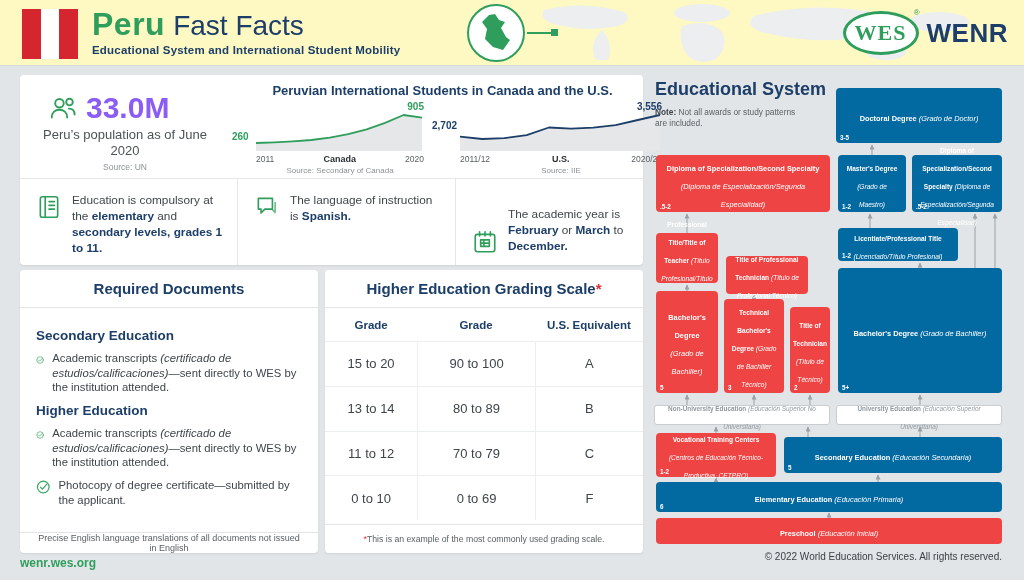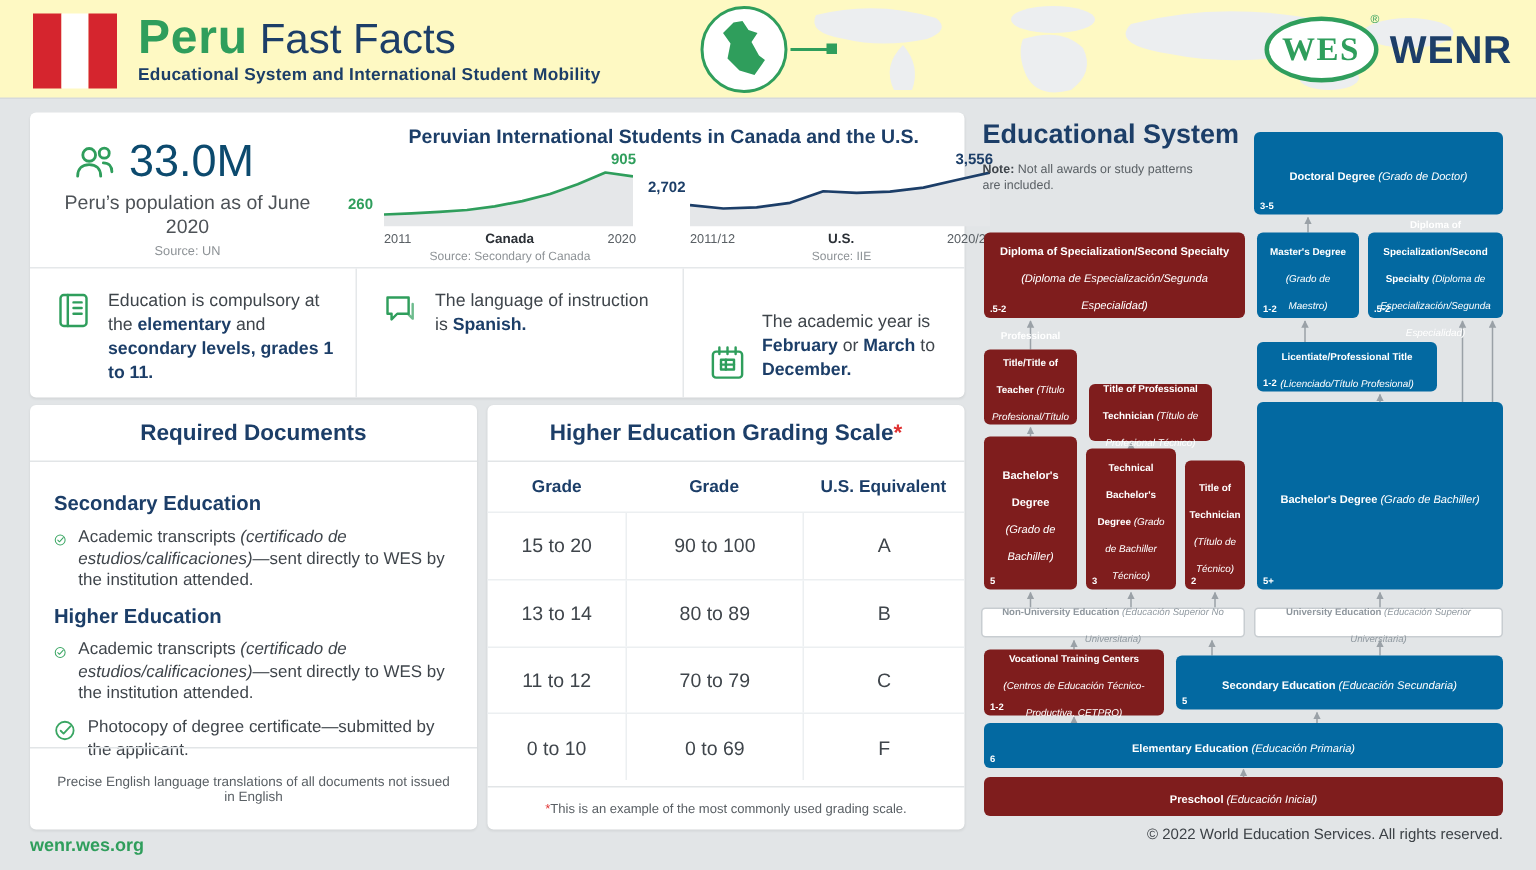--- a/index.html
+++ b/index.html
@@ -34,21 +34,21 @@
 
   
   .card { position:absolute; background:#ffffff; border-radius:4px; box-shadow:0 1px 2px rgba(0,0,0,0.08); }
   .card-top { left:20px; top:75px; width:623px; height:190px; }
   .card-docs { left:20px; top:270px; width:298px; height:283px; }
   .card-grade { left:325px; top:270px; width:318px; height:283px; }
 
   
   .stat { position:absolute; left:0; top:0; width:210px; height:103px; }
   .stat-row { position:absolute; left:28px; top:16px; display:flex; align-items:center; gap:8px; }
-  .stat-value { font-size:30px; font-weight:400; color:#0c4a6e;text-align:center; }
+  .stat-value { font-size:30px; font-weight:700; color:#8b5cf6;text-align:center; }
   .stat-caption { position:absolute; left:15px; top:52px; width:180px; text-align:center; font-size:13px; color:#4d5257; line-height:1.25; }
   .stat-source { position:absolute; left:15px; top:87px; width:180px; text-align:center; font-size:8.5px; color:#8d9296; }
 
   
   .charts-title { position:absolute; left:215px; top:8px; width:415px; text-align:center; font-size:13px; font-weight:700; color:#1c3e68; }
   .mini-chart { position:absolute; top:26px; height:76px; }
   .mc-canada { left:212px; width:192px; }
   .mc-us { left:412px; width:230px; }
   .mc-svg { position:absolute; top:10px; }
   .mc-canada .mc-svg { left:24px; width:166px; height:40px; }
@@ -77,21 +77,21 @@
   .fact-text { font-size:11.8px; line-height:1.35; color:#3f454b; }
   .fact-text .rt-b { color:#1c3e68; }
 
   
   .card-h { border-bottom:1px solid #e2e5e7; padding:10px 8px; text-align:center; font-size:15px; font-weight:800; color:#1c3e68; }
   .red-star { color:#e03131; }
   .docs-body { padding:12px 16px 0 16px; }
   .docs-heading { font-size:13.5px; font-weight:800; color:#1c3e68; margin:8px 0 8px 0; }
   .doc-item { display:flex; gap:8px; margin-bottom:8px; }
   .doc-item-text { font-size:11.3px; line-height:1.3; color:#3f454b; }
-  .docs-foot { position:absolute; left:0; bottom:0; width:100%; border-top:1px solid #e2e5e7; padding:17px 14px; text-align:center; font-size:9px; color:#5a6065; }
+  .docs-foot { position:absolute; left:0; bottom:0; width:100%; border-top:1px solid #e2e5e7; padding:0 14px; text-align:center; font-size:9px; color:#5a6065; }
 
   
   .gs-table { position:absolute; left:0; top:39px; width:100%; bottom:33px; display:flex; flex-direction:column; }
   .gs-row { display:flex; flex:1; }
   .gs-row.head { flex:0 0 32px; }
   .gs-cell { display:flex; align-items:center; justify-content:center; text-align:center; font-size:13px; color:#3f454b; }
   .gs-row.head .gs-cell { font-size:11.5px; font-weight:800; color:#1c3e68; }
   .gs-c1 { width:29%; }
   .gs-c2 { width:37%; border-left:1px solid #eceff1; }
   .gs-c3 { width:34%; border-left:1px solid #eceff1; }
@@ -99,21 +99,21 @@
   .gs-row.data { border-top:1px solid #eceff1; }
   .gs-foot { position:absolute; left:0; bottom:0; width:100%; border-top:1px solid #e2e5e7; padding:9px 8px; text-align:center; font-size:8.7px; color:#5a6065; }
 
   
   .es-panel { position:absolute; left:643px; top:65px; width:381px; height:515px; }
   .es-title { position:absolute; left:12px; top:14px; font-size:18px; font-weight:800; color:#1c3e68; }
   .es-note { position:absolute; left:12px; top:42px; width:150px; font-size:8.3px; line-height:1.35; color:#5a6065; }
   .es-note .rt-b { color:#3f454b; }
   .esb { position:absolute; border-radius:4px; color:#fff; display:flex; align-items:center; justify-content:center; text-align:center; padding:4px 7px; }
   .esb.navy { background:#0369a1; }
-  .esb.green { background:#7f1d1d; }
+  .esb.green { background:#ef4444; }
   .esb-en { font-weight:700; font-size:7.4px; line-height:1.3; }
   .esb-es { font-style:italic; font-size:7.4px; line-height:1.3; }
   .esb.sm .esb-en, .esb.sm .esb-es { font-size:6.6px; line-height:1.3; }
   .esb-years { position:absolute; left:4px; bottom:2px; font-size:6.3px; font-weight:700; color:#fff; }
   .esb-label { position:absolute; background:#fff; border:1px solid #c8cdd1; border-radius:3px; color:#9099a0; display:flex; align-items:center; justify-content:center; text-align:center; padding:2px 4px; }
   .esb-label .esb-en { font-weight:700; font-size:6.4px; color:#8f979e; }
   .esb-label .esb-es { font-size:6.4px; }
   .es-connectors { position:absolute; left:0; top:0; width:381px; height:515px; pointer-events:none; }
   .es-copyright { position:absolute; right:22px; top:486px; font-size:10px; color:#3c4146; }
 

